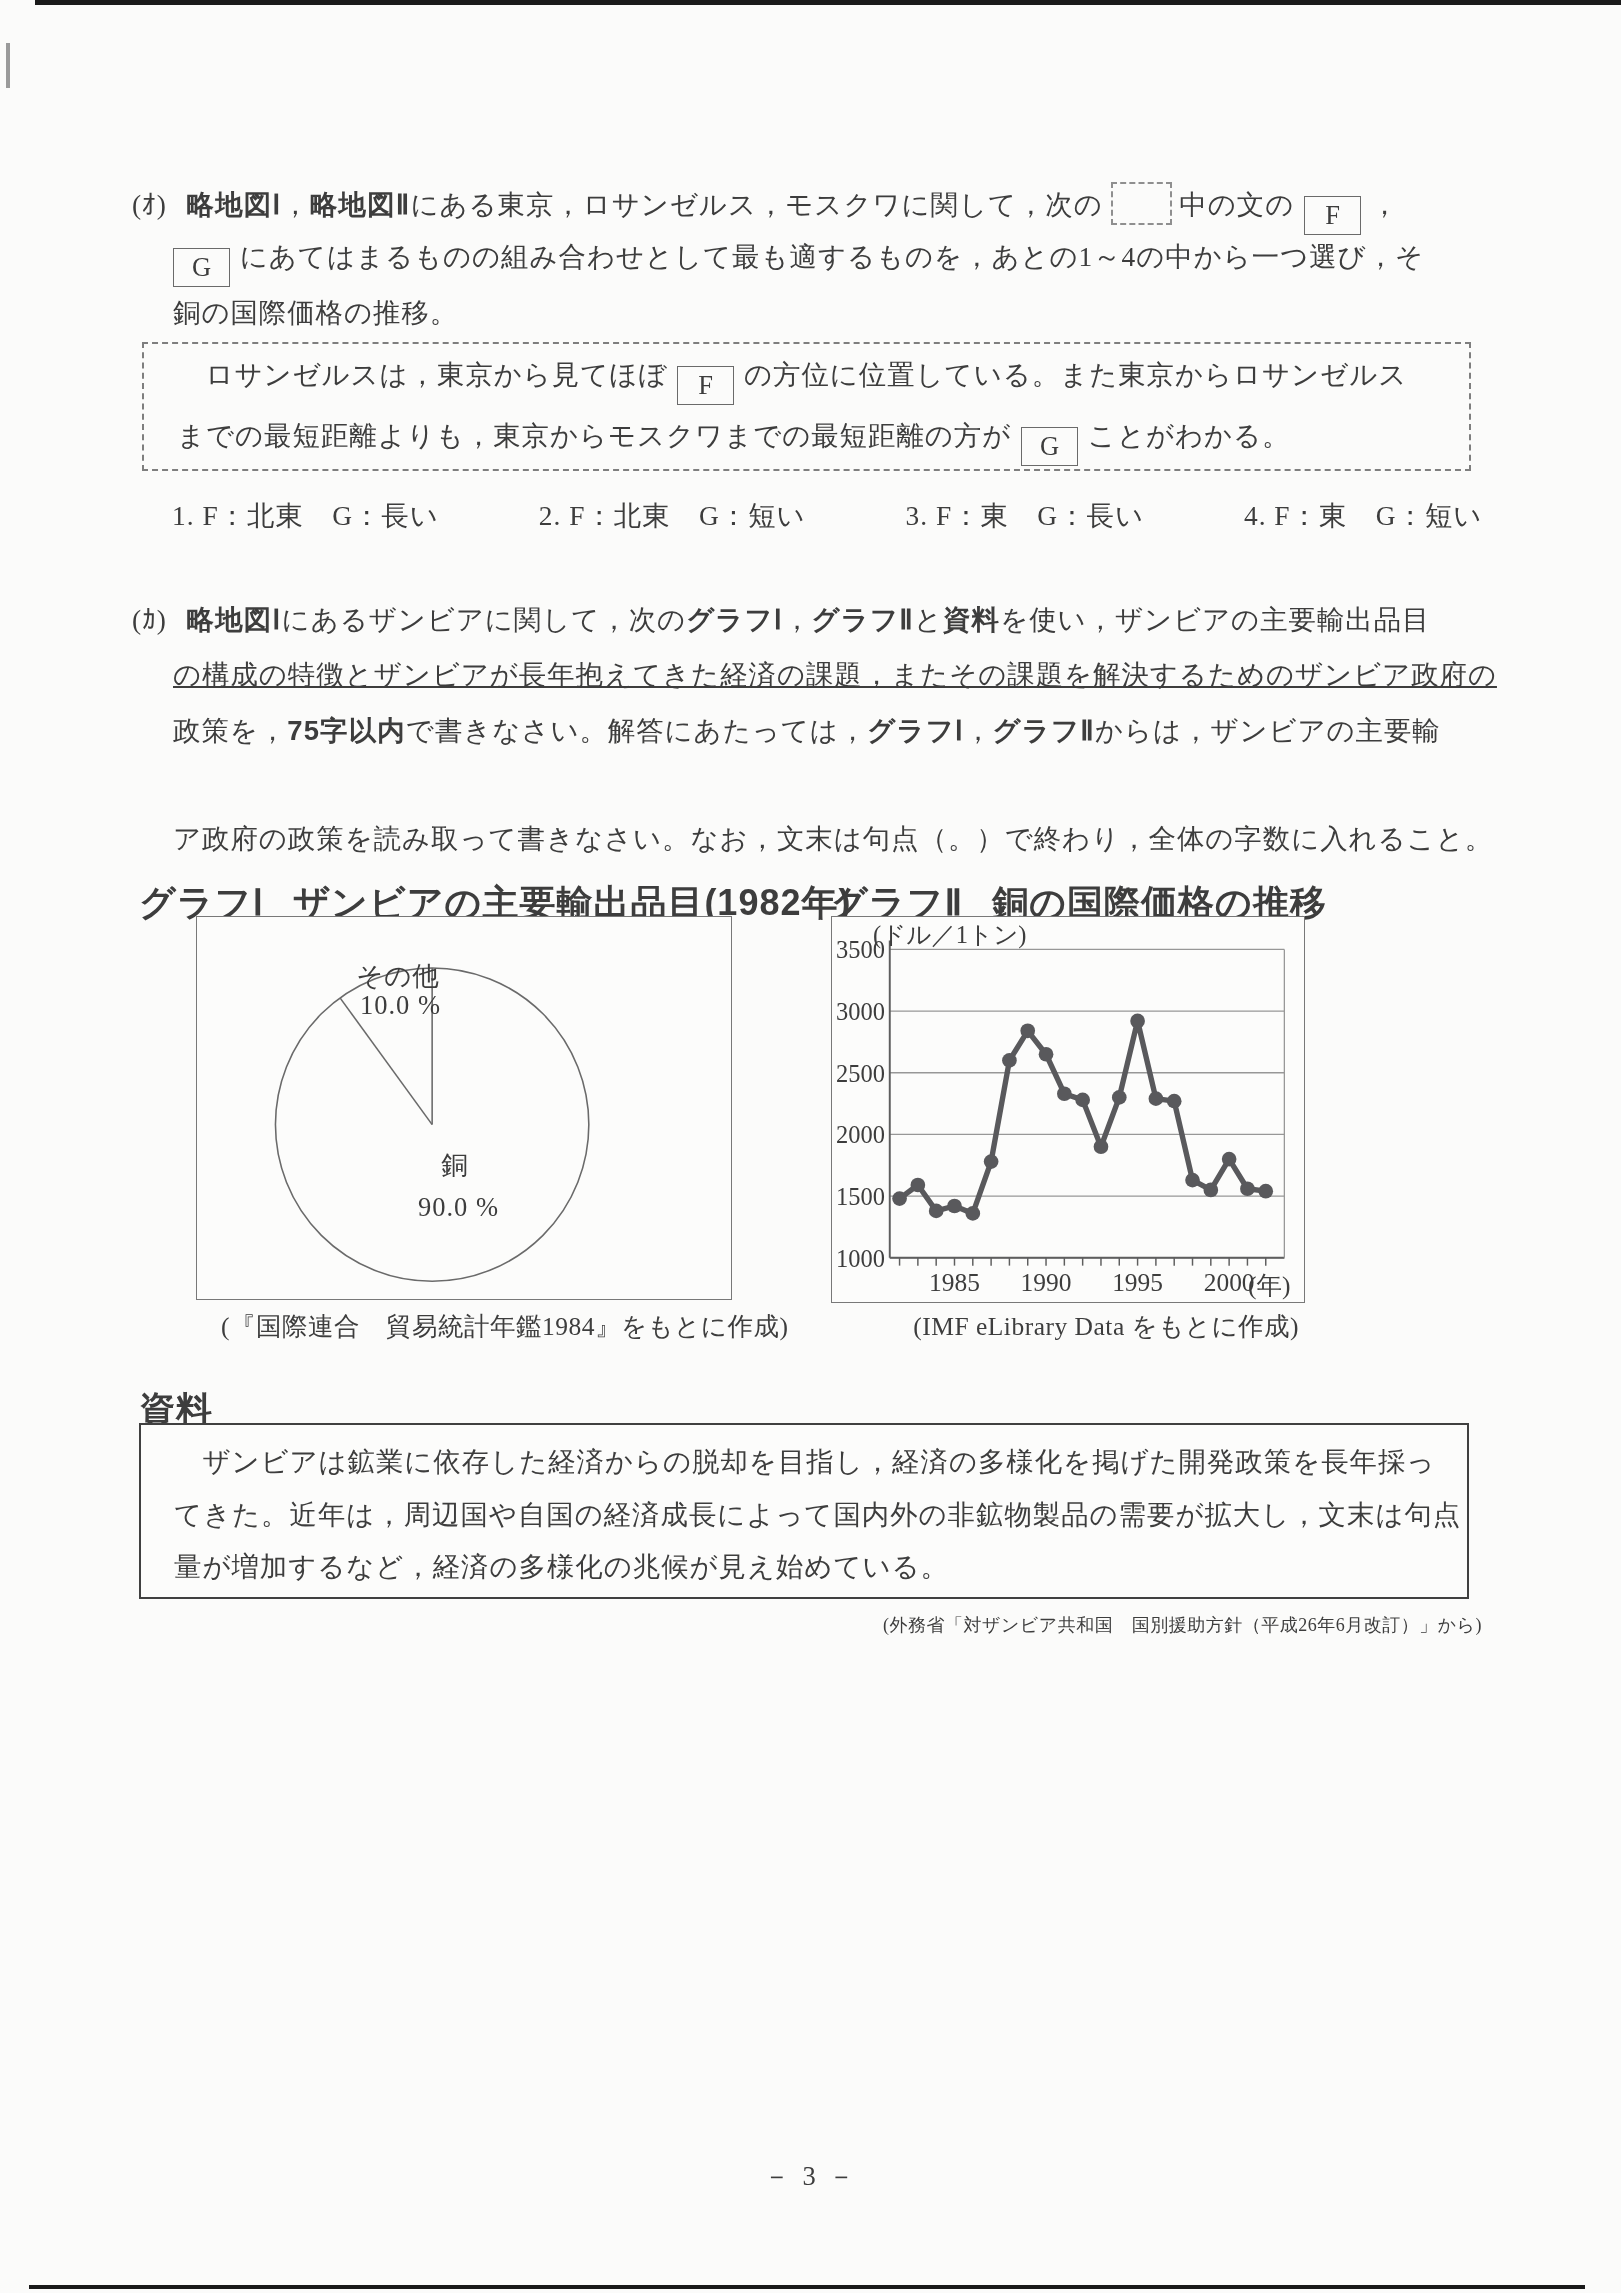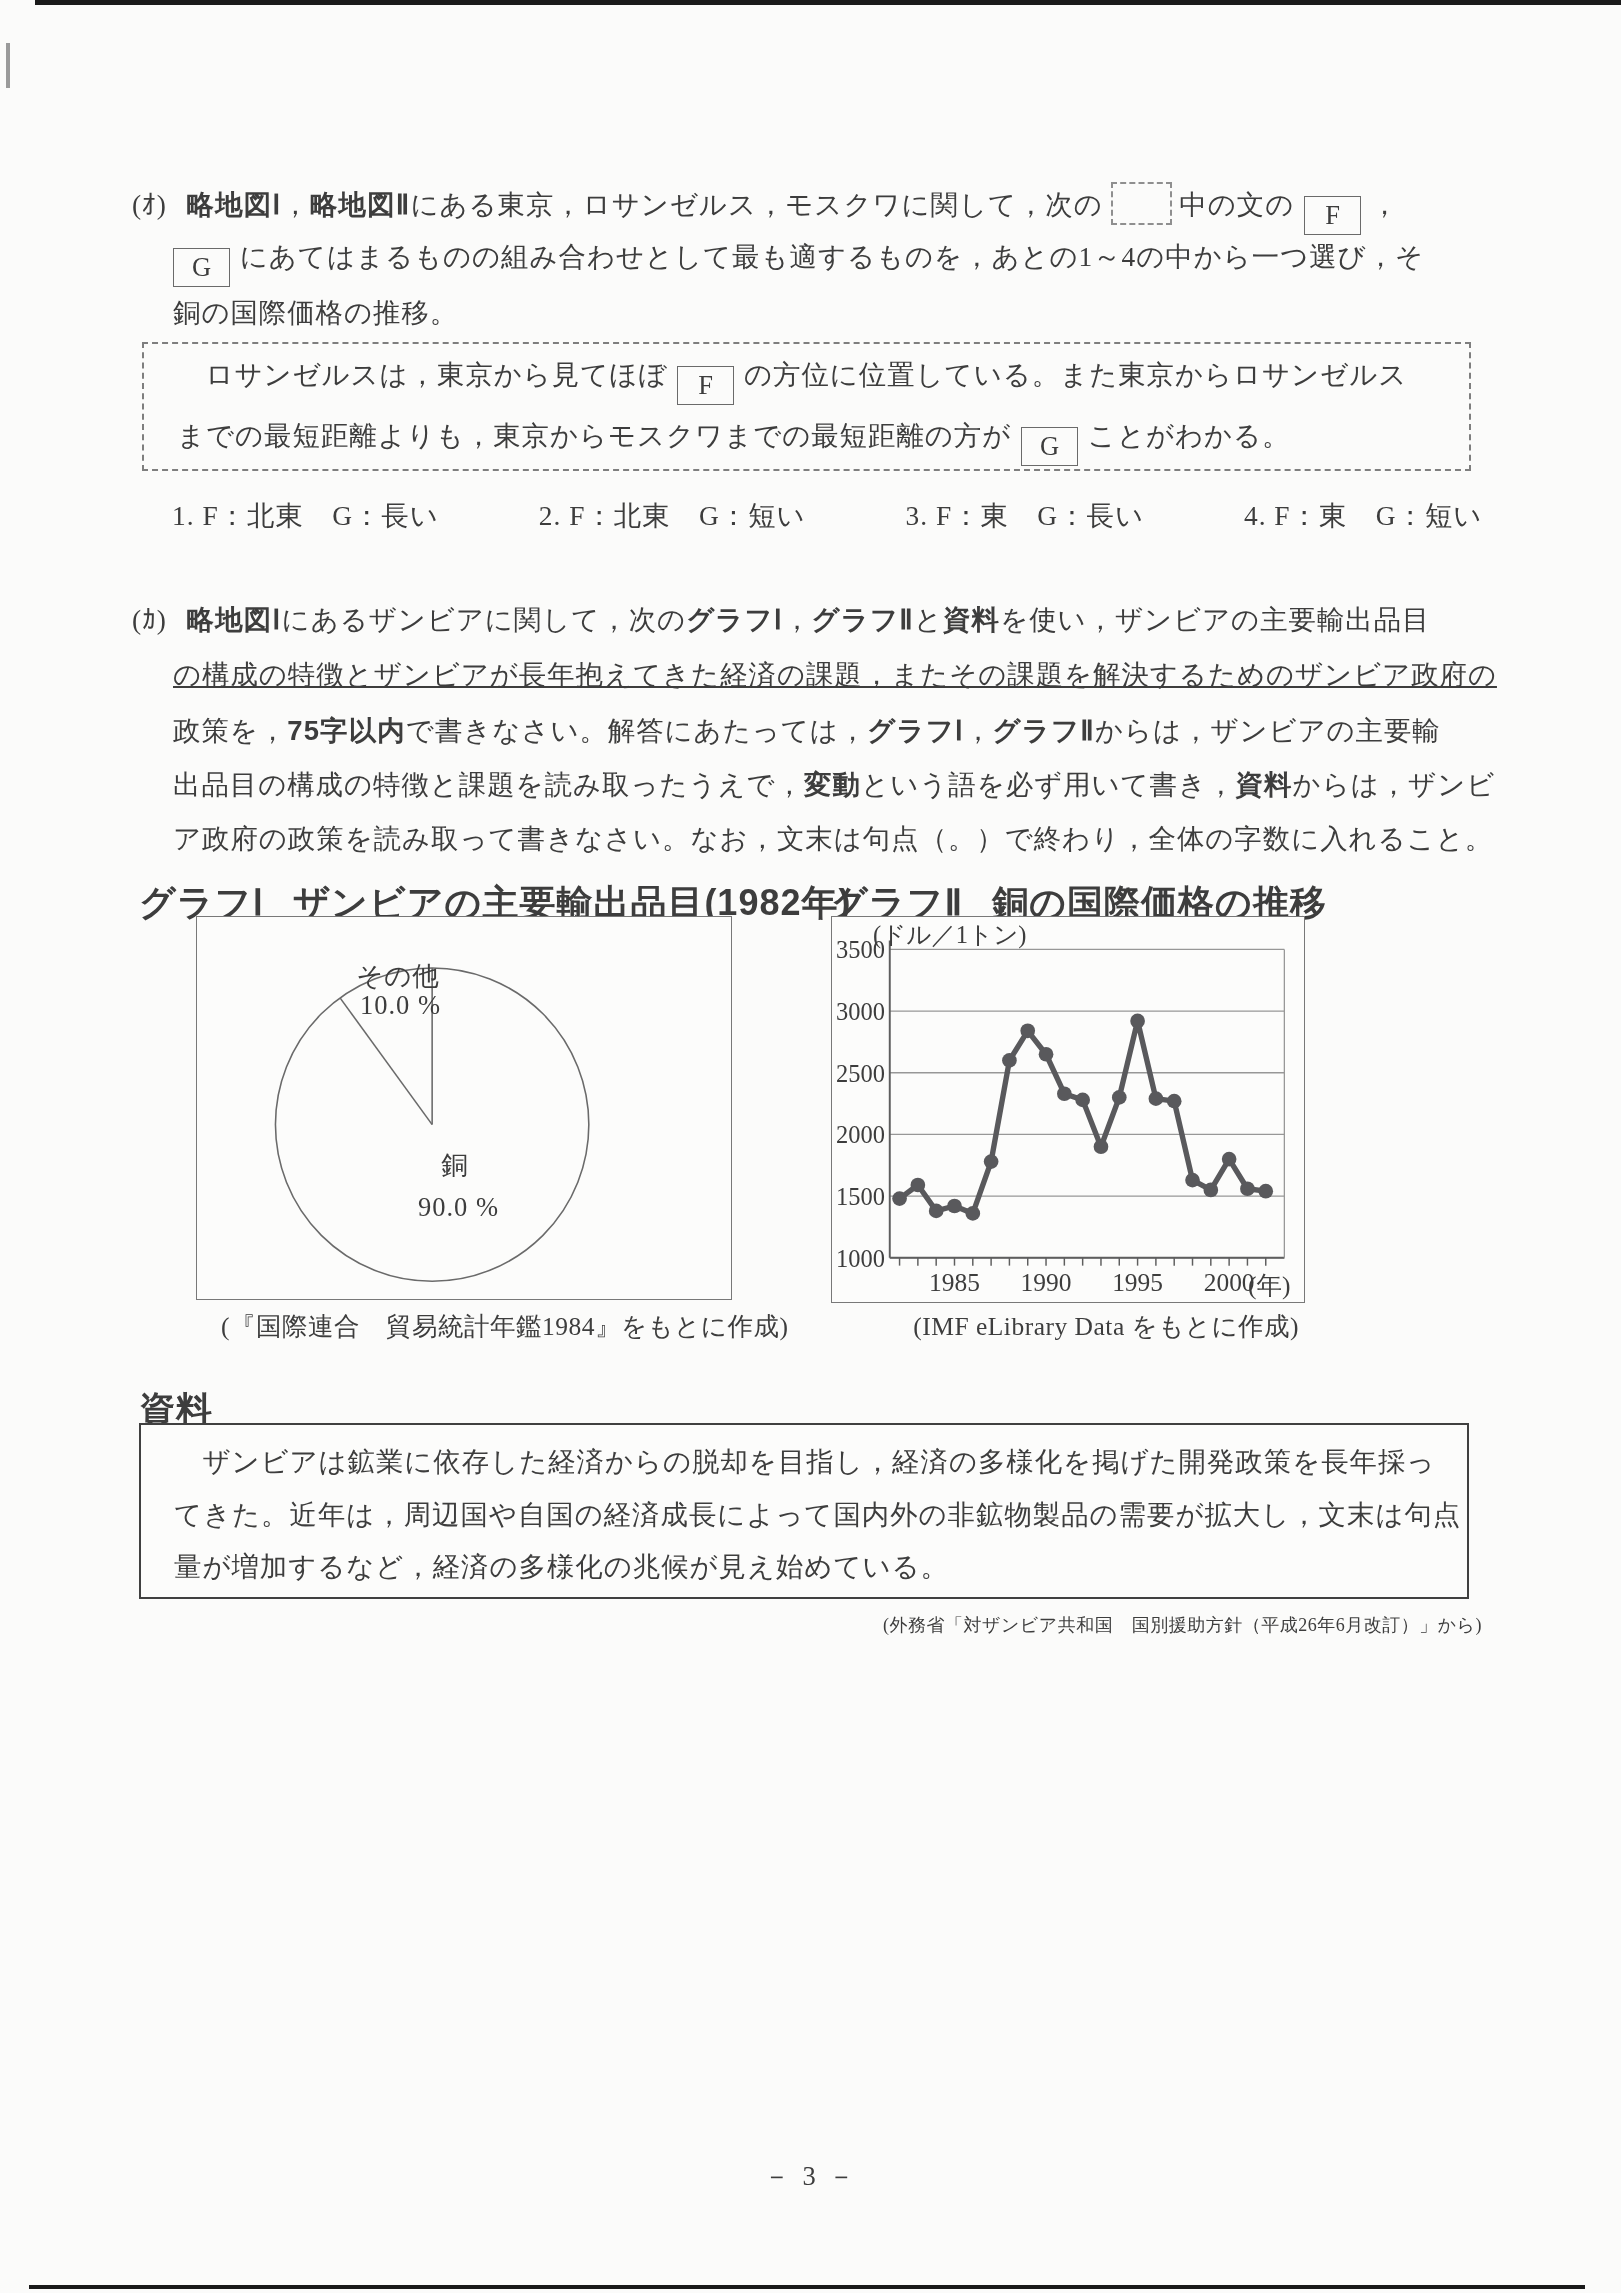--- a/index.html
+++ b/index.html
@@ -66,23 +66,20 @@
     <span>3. F：東　G：長い</span>
     <span>4. F：東　G：短い</span>
   </div>
 
   <div class="ln" style="left:132px;top:600px;">
     <span class="qlabel">(ｶ)</span><span class="gt">略地図Ⅰ</span><span>にあるザンビアに関して，次の</span><span class="gt">グラフⅠ</span><span>，</span><span class="gt">グラフⅡ</span><span>と</span><span class="gt">資料</span><span>を使い，ザンビアの主要輸出品目</span>
   </div>
   <div class="ln" style="left:173px;top:656px;text-decoration:underline;">の構成の特徴とザンビアが長年抱えてきた経済の課題，またその課題を解決するためのザンビア政府の</div>
   <div class="ln" style="left:173px;top:711px;">
     <span>政策を，</span><span class="gt">75字以内</span><span>で書きなさい。解答にあたっては，</span><span class="gt">グラフⅠ</span><span>，</span><span class="gt">グラフⅡ</span><span>からは，ザンビアの主要輸</span>
-  </div>
-  <div class="ln" style="left:173px;top:765px;">
-    <span>出品目の構成の特徴と課題を読み取ったうえで，</span><span class="gt">変動</span><span>という語を必ず用いて書き，</span><span class="gt">資料</span><span>からは，ザンビ</span>
   </div>
   <div class="ln" style="left:173px;top:820px;">ア政府の政策を読み取って書きなさい。なお，文末は句点（。）で終わり，全体の字数に入れること。</div>
 
   <div class="gtitle" style="left:139px;top:879px;">
     <span class="tag">グラフⅠ</span><span>ザンビアの主要輸出品目(1982年)</span>
   </div>
   <div class="figbox" style="left:196px;top:916px;width:534px;height:382px;">
     <svg id="pie-svg" width="531" height="379" viewBox="0 0 542 387">
         <circle cx="240" cy="212" r="160" fill="none" stroke="#6a6a6a" stroke-width="1.6"></circle>
         <line x1="240" y1="212" x2="240" y2="52" stroke="#6a6a6a" stroke-width="1.6"></line>

